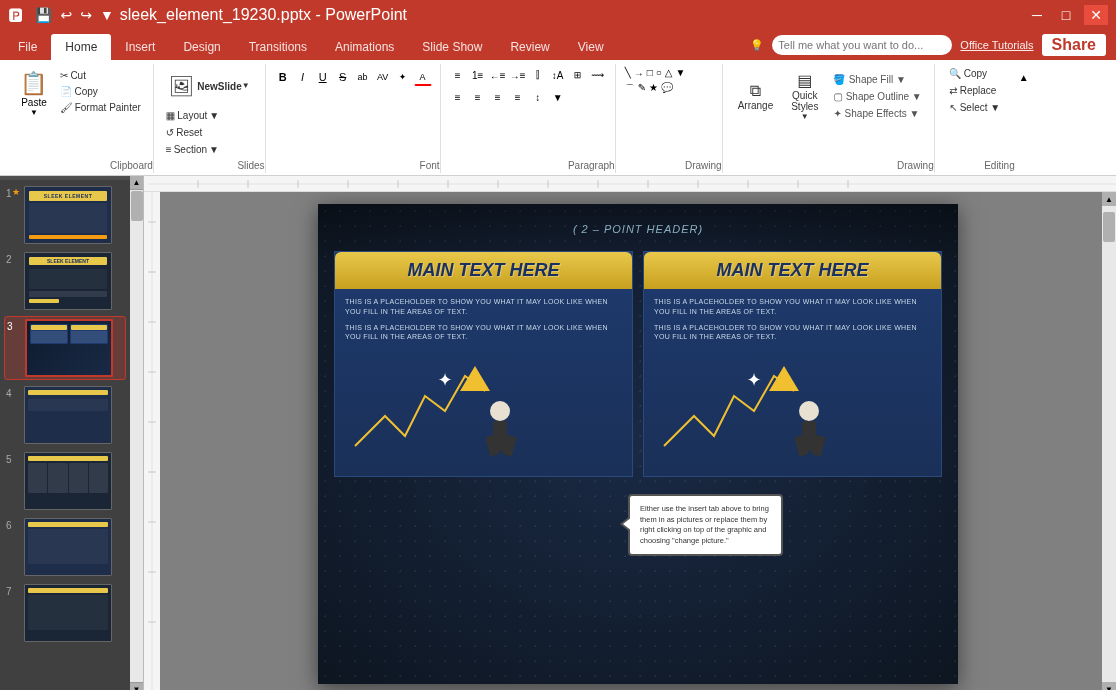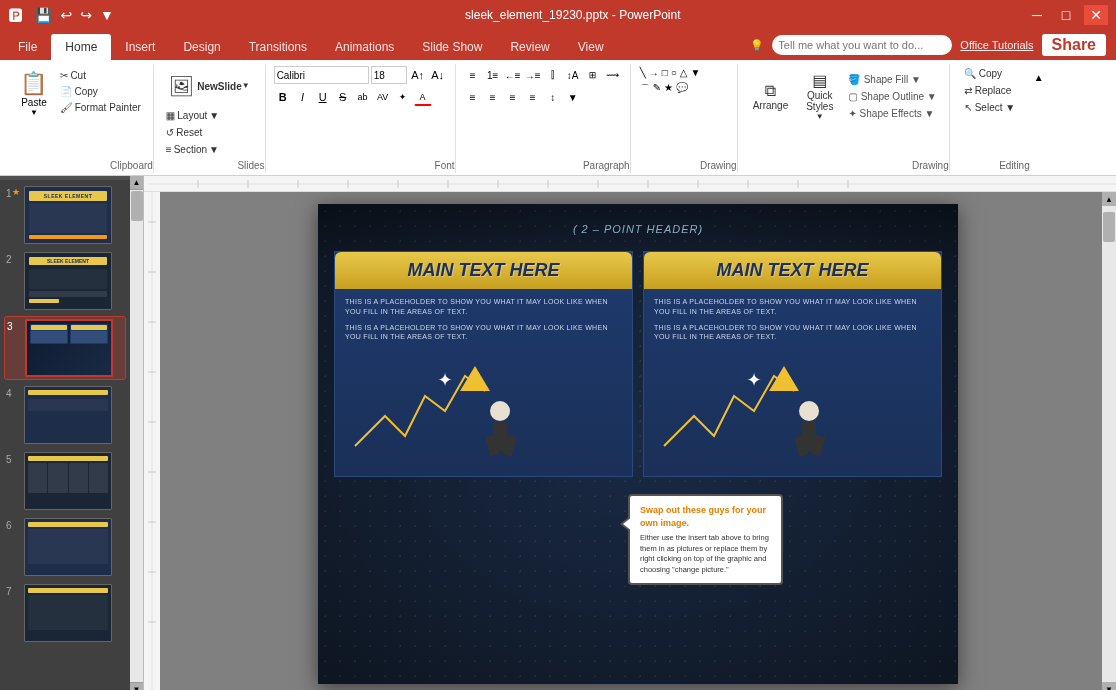--- a/index.html
+++ b/index.html
@@ -10,21 +10,21 @@
       background: #c0392b;
       color: white;
       height: 30px;
       display: flex;
       align-items: center;
       justify-content: space-between;
       padding: 0 8px;
       font-size: 12px;
     }
     .title-bar-left { display: flex; align-items: center; gap: 6px; }
-    .title-bar-center { flex: 1; text-align: center; font-size: 12px; }
+    .title-bar-center { flex: 1; text-align: left; font-size: 16px; }
     .title-bar-right { display: flex; align-items: center; gap: 8px; }
     .win-btn { background: none; border: none; color: white; cursor: pointer; font-size: 14px; padding: 2px 6px; }
 
     
     .ribbon { background: #fff; border-bottom: 1px solid #d0d0d0; }
     .ribbon-tabs { background: #c0392b; display: flex; align-items: flex-end; height: 30px; padding-left: 4px; }
     .ribbon-tab {
       padding: 4px 14px;
       font-size: 12px;
       cursor: pointer;
@@ -232,26 +232,20 @@
             <span>↺</span>
             <span> Reset</span>
           </div>
         <div class="clip-small-btn"><span>≡</span><span>Section</span> ▼</div>
       </div>
       <span class="ribbon-group-label">Slides</span>
     </div>
 
     <div class="ribbon-group" style="min-width:145px;">
       <div class="ribbon-group-content font-group-content" style="padding-bottom:14px; width:100%;">
-        <div class="font-row">
-          <input class="font-select" value="Calibri" style="width: 95px;">
-          <input class="font-size-select" value="18" style="">
-          <button class="font-btn" title="Increase Font">A↑</button>
-          <button class="font-btn" title="Decrease Font">A↓</button>
-        </div>
         <div class="font-row" style="margin-top:2px;">
           <button class="font-btn" style="font-weight:bold;">B</button>
           <button class="font-btn" style="font-style:italic;">I</button>
           <button class="font-btn" style="text-decoration:underline;">U</button>
           <button class="font-btn" style="text-decoration:line-through;">S</button>
           <button class="font-btn" style="font-size:9px;">ab</button>
           <button class="font-btn" style="font-size:9px;">AV</button>
           <button class="font-btn" style="font-size:9px;">✦</button>
           <button class="font-btn" style="font-size:9px; border-bottom:2px solid red;">A</button>
         </div>
@@ -563,21 +557,20 @@
                   <circle cx="165" cy="55" r="10" fill="#e8e0d0"></circle>
                   <rect x="158" y="65" width="14" height="30" fill="#333" rx="2"></rect>
                   <rect x="150" y="80" width="10" height="20" fill="#333" rx="2" transform="rotate(-15 155 80)"></rect>
                   <rect x="172" y="80" width="10" height="20" fill="#333" rx="2" transform="rotate(15 177 80)"></rect>
                 </svg>
               </div>
             </div>
           </div>
 
           <div style="position:absolute; top:290px; left:310px; background:white; border:2px solid #555; border-radius:4px; padding:8px 10px; width:155px; z-index:20; font-size:7.5px; line-height:1.4;">
-            <div style="color:#e67e00; font-weight:bold; font-size:9px; margin-bottom:4px;">Swap out these guys for your own image.</div>
             <div style="color:#333;">Either use the insert tab above to bring them in as pictures or replace them by right clicking on top of the graphic and choosing "change picture."</div>
 
             <div style="position:absolute; left:-10px; top:20px; width:0; height:0; border-top:8px solid transparent; border-bottom:8px solid transparent; border-right:10px solid #555;"></div>
             <div style="position:absolute; left:-7px; top:21px; width:0; height:0; border-top:7px solid transparent; border-bottom:7px solid transparent; border-right:9px solid white;"></div>
           </div>
 
         </div>
 
         <div style="position:absolute; right:0; top:0; bottom:0; width:14px; background:#d0d0d0; display:flex; flex-direction:column;">
           <div style="background:#b0b0b0; height:14px; display:flex; align-items:center; justify-content:center; font-size:8px; cursor:pointer;">▲</div>

